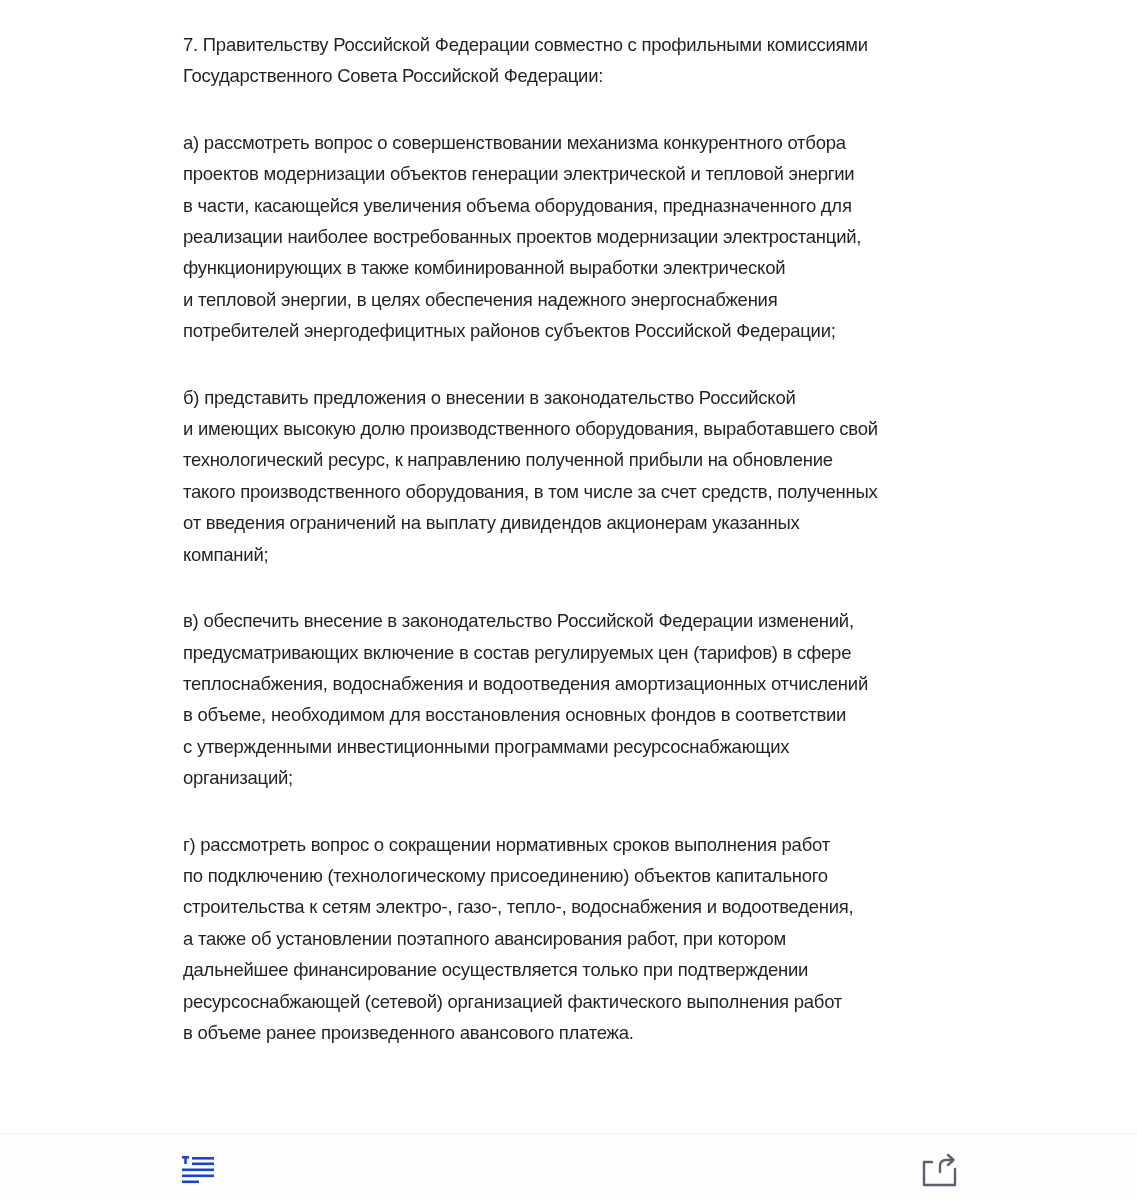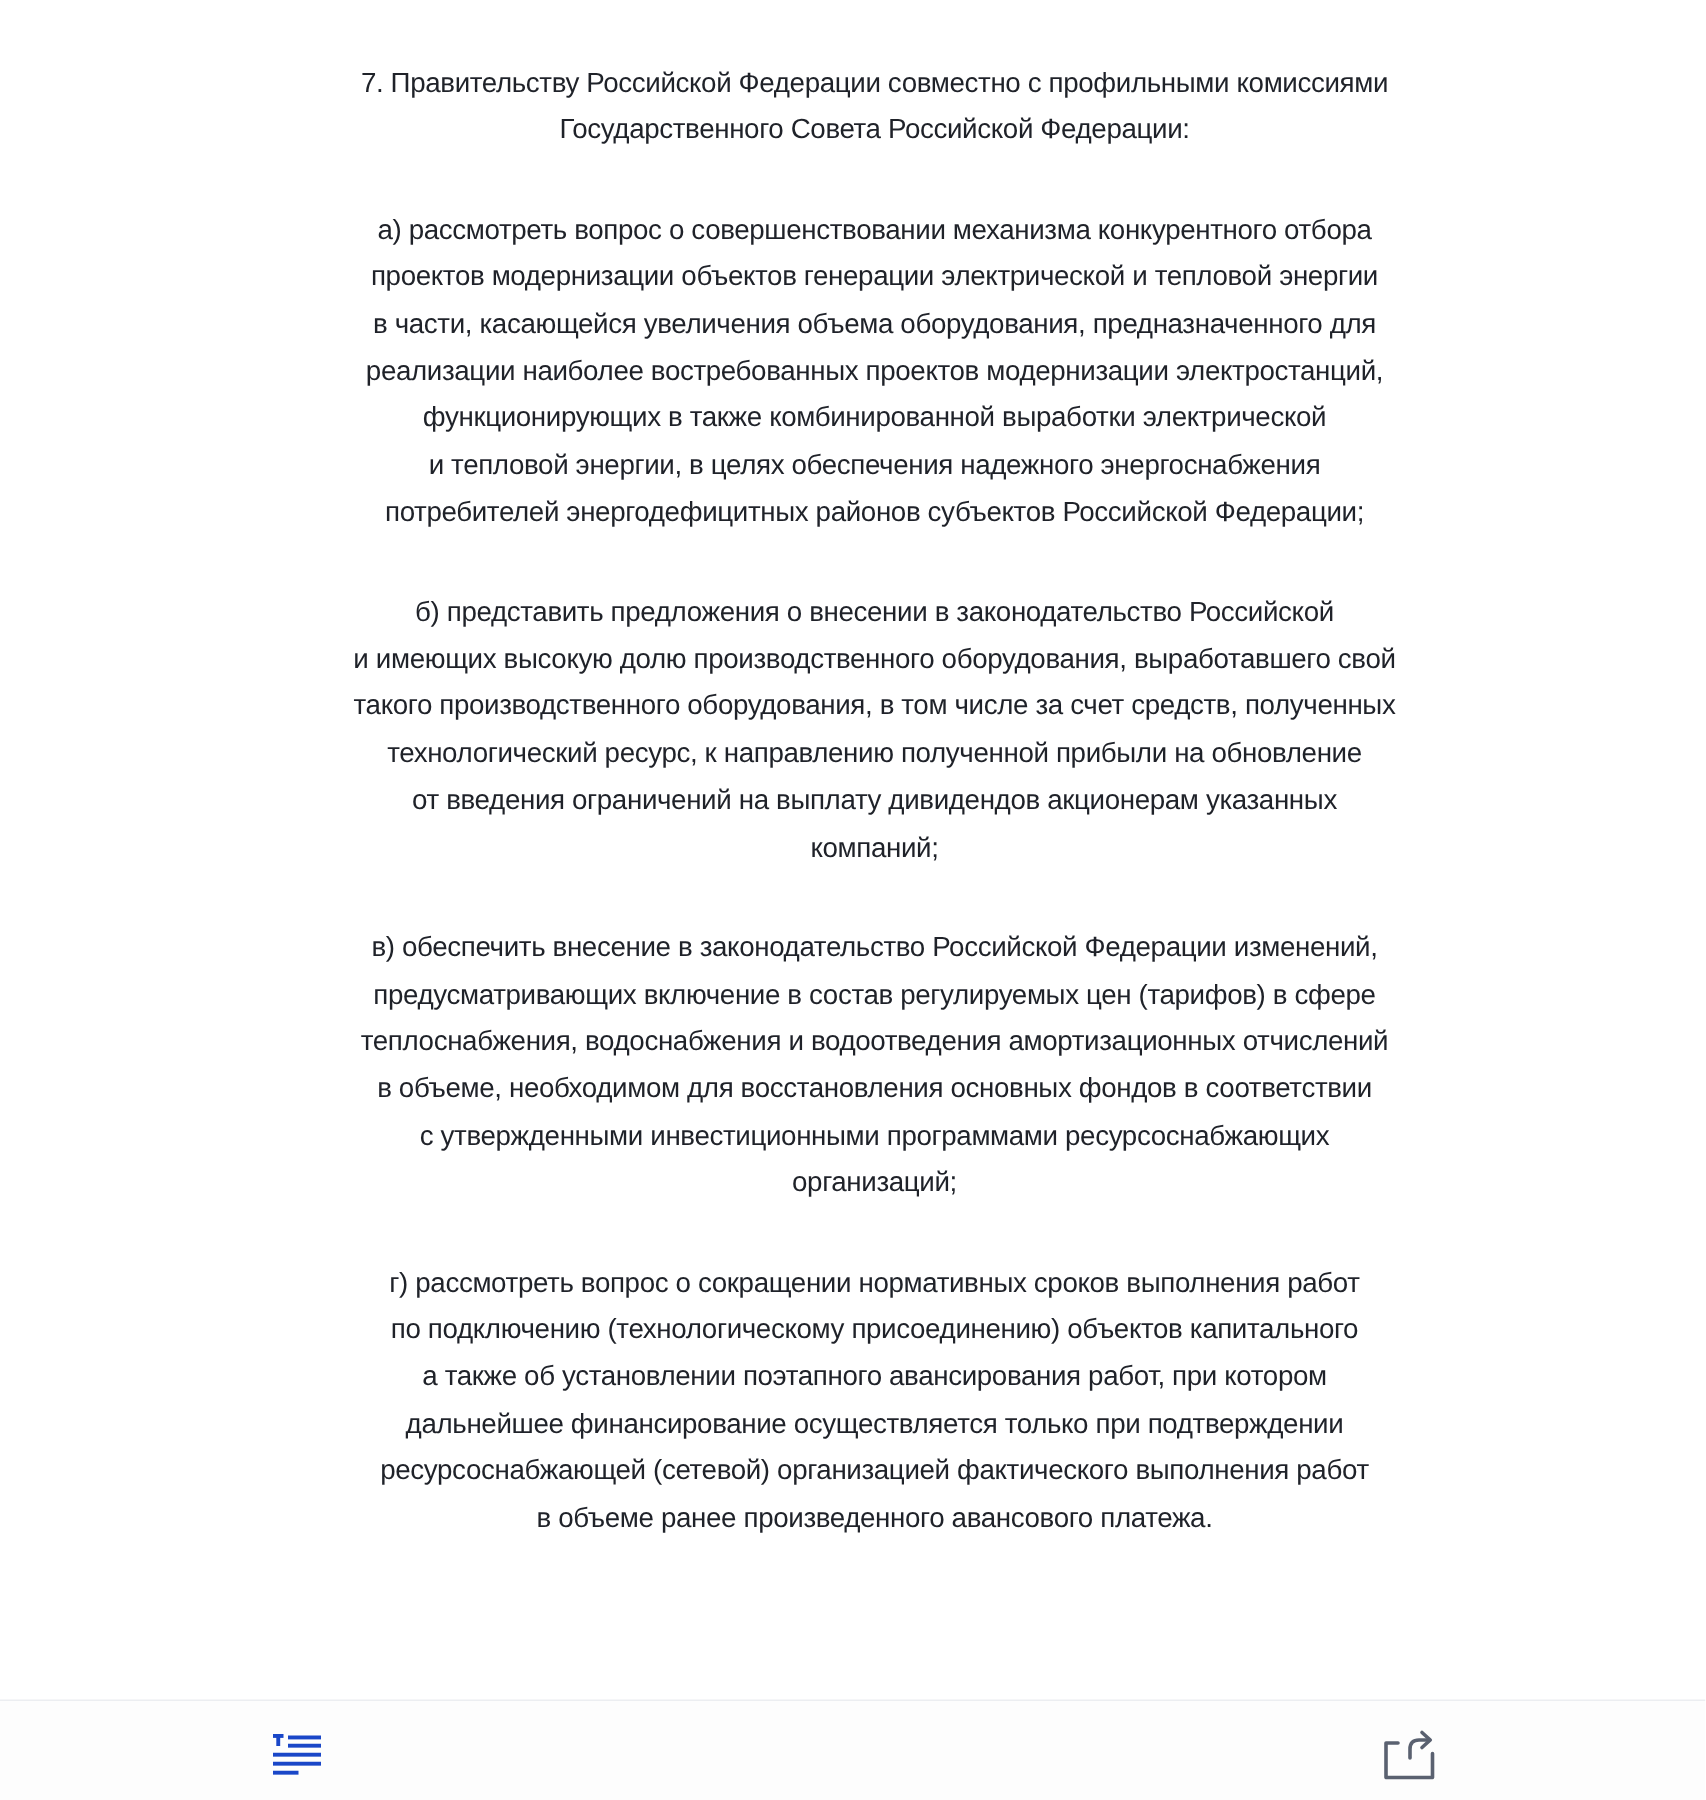--- a/index.html
+++ b/index.html
@@ -11,23 +11,22 @@
       width: 1137px;
       height: 1200px;
       position: relative;
       overflow: hidden;
       font-family: "Liberation Sans", "DejaVu Sans", sans-serif;
       color: #1f2229;
     }
     .content {
       position: absolute;
       left: 183px;
-      top: 39px;
+      top: 29px;
       width: 800px;
-      text-align: center;
     }
     .para {
       margin: 0 0 35px 0;
       font-size: 18.5px;
       line-height: 31.4px;
       letter-spacing: -0.25px;
       white-space: nowrap;
     }
     .line {
       display: block;
@@ -72,36 +71,37 @@
     <span class="line">проектов модернизации объектов генерации электрической и тепловой энергии</span>
     <span class="line">в части, касающейся увеличения объема оборудования, предназначенного для</span>
     <span class="line">реализации наиболее востребованных проектов модернизации электростанций,</span>
     <span class="line">функционирующих в также комбинированной выработки электрической</span>
     <span class="line">и тепловой энергии, в целях обеспечения надежного энергоснабжения</span>
     <span class="line">потребителей энергодефицитных районов субъектов Российской Федерации;</span>
   </p>
   <p class="para">
     <span class="line">б) представить предложения о внесении в законодательство Российской</span>
     <span class="line">и имеющих высокую долю производственного оборудования, выработавшего свой</span>
+    <span class="line">технологический ресурс, к направлению полученной прибыли на обновление</span>
     <span class="line">такого производственного оборудования, в том числе за счет средств, полученных</span>
-    <span class="line">технологический ресурс, к направлению полученной прибыли на обновление</span>
     <span class="line">от введения ограничений на выплату дивидендов акционерам указанных</span>
     <span class="line">компаний;</span>
   </p>
   <p class="para">
     <span class="line">в) обеспечить внесение в законодательство Российской Федерации изменений,</span>
     <span class="line">предусматривающих включение в состав регулируемых цен (тарифов) в сфере</span>
     <span class="line">теплоснабжения, водоснабжения и водоотведения амортизационных отчислений</span>
     <span class="line">в объеме, необходимом для восстановления основных фондов в соответствии</span>
     <span class="line">с утвержденными инвестиционными программами ресурсоснабжающих</span>
     <span class="line">организаций;</span>
   </p>
   <p class="para">
     <span class="line">г) рассмотреть вопрос о сокращении нормативных сроков выполнения работ</span>
     <span class="line">по подключению (технологическому присоединению) объектов капитального</span>
+    <span class="line">строительства к сетям электро-, газо-, тепло-, водоснабжения и водоотведения,</span>
     <span class="line">а также об установлении поэтапного авансирования работ, при котором</span>
     <span class="line">дальнейшее финансирование осуществляется только при подтверждении</span>
     <span class="line">ресурсоснабжающей (сетевой) организацией фактического выполнения работ</span>
     <span class="line">в объеме ранее произведенного авансового платежа.</span>
   </p>
 </div>
 
 <div class="bottom-bar">
   <div class="toc-btn">
     <span>

